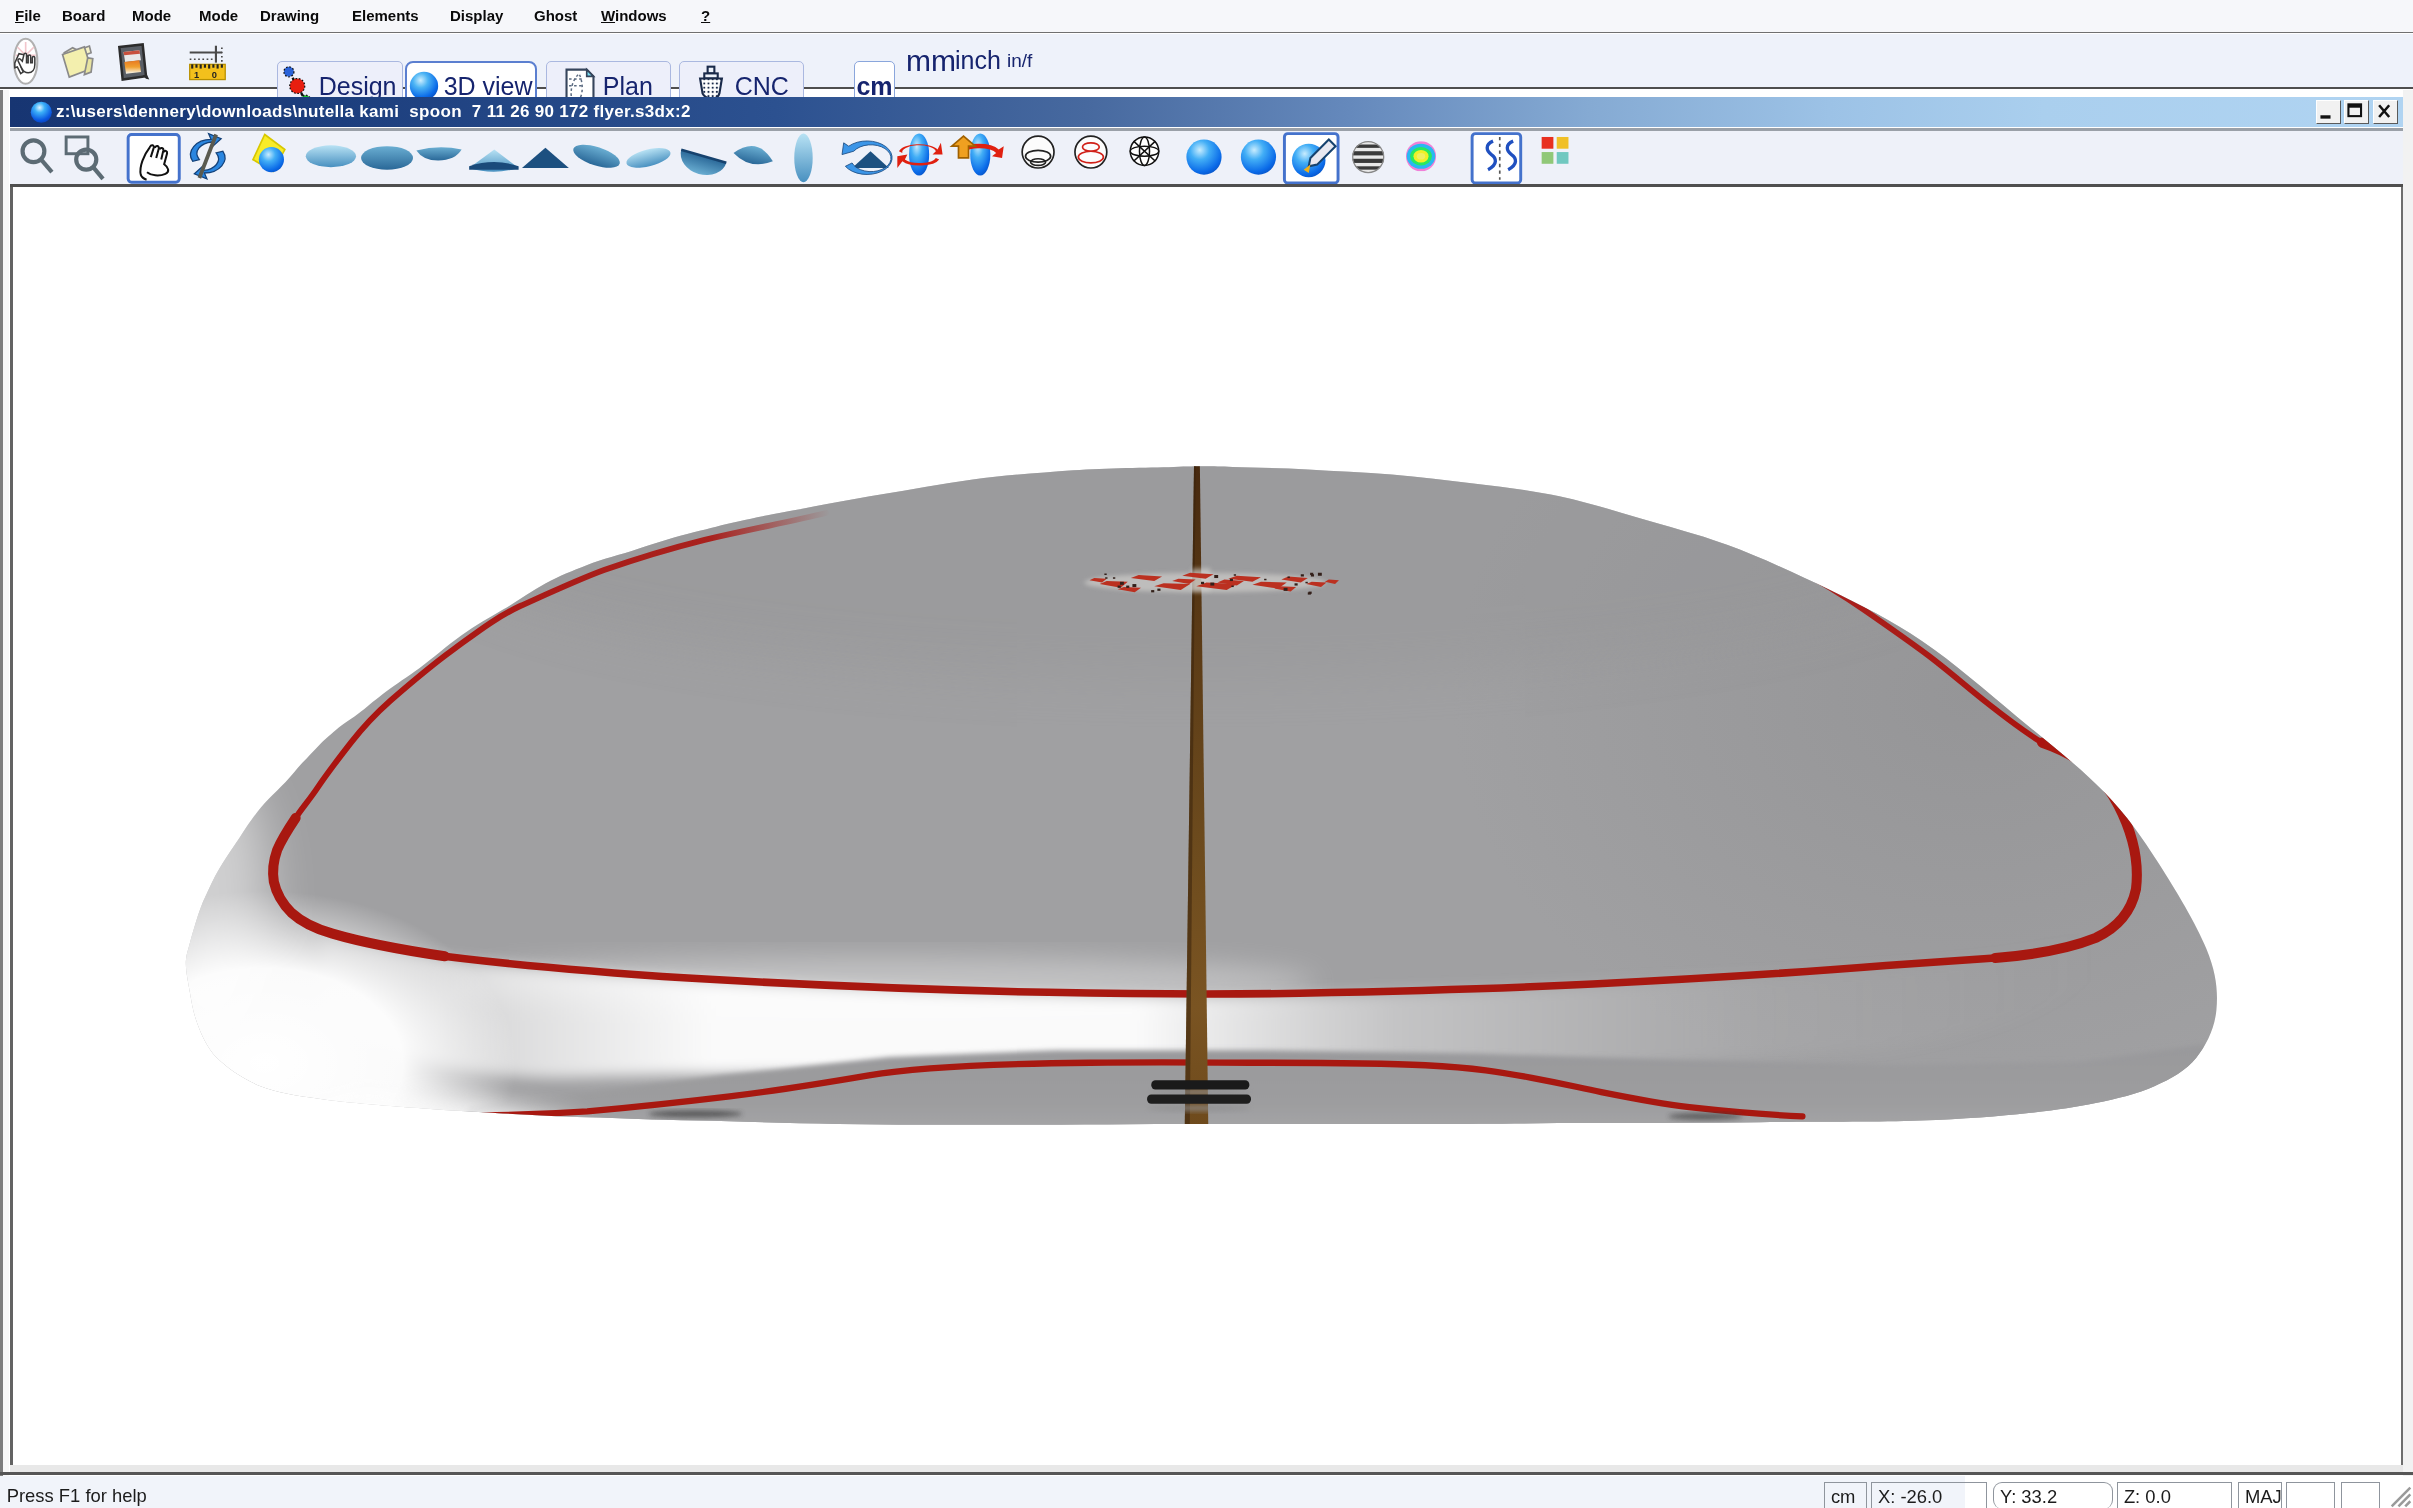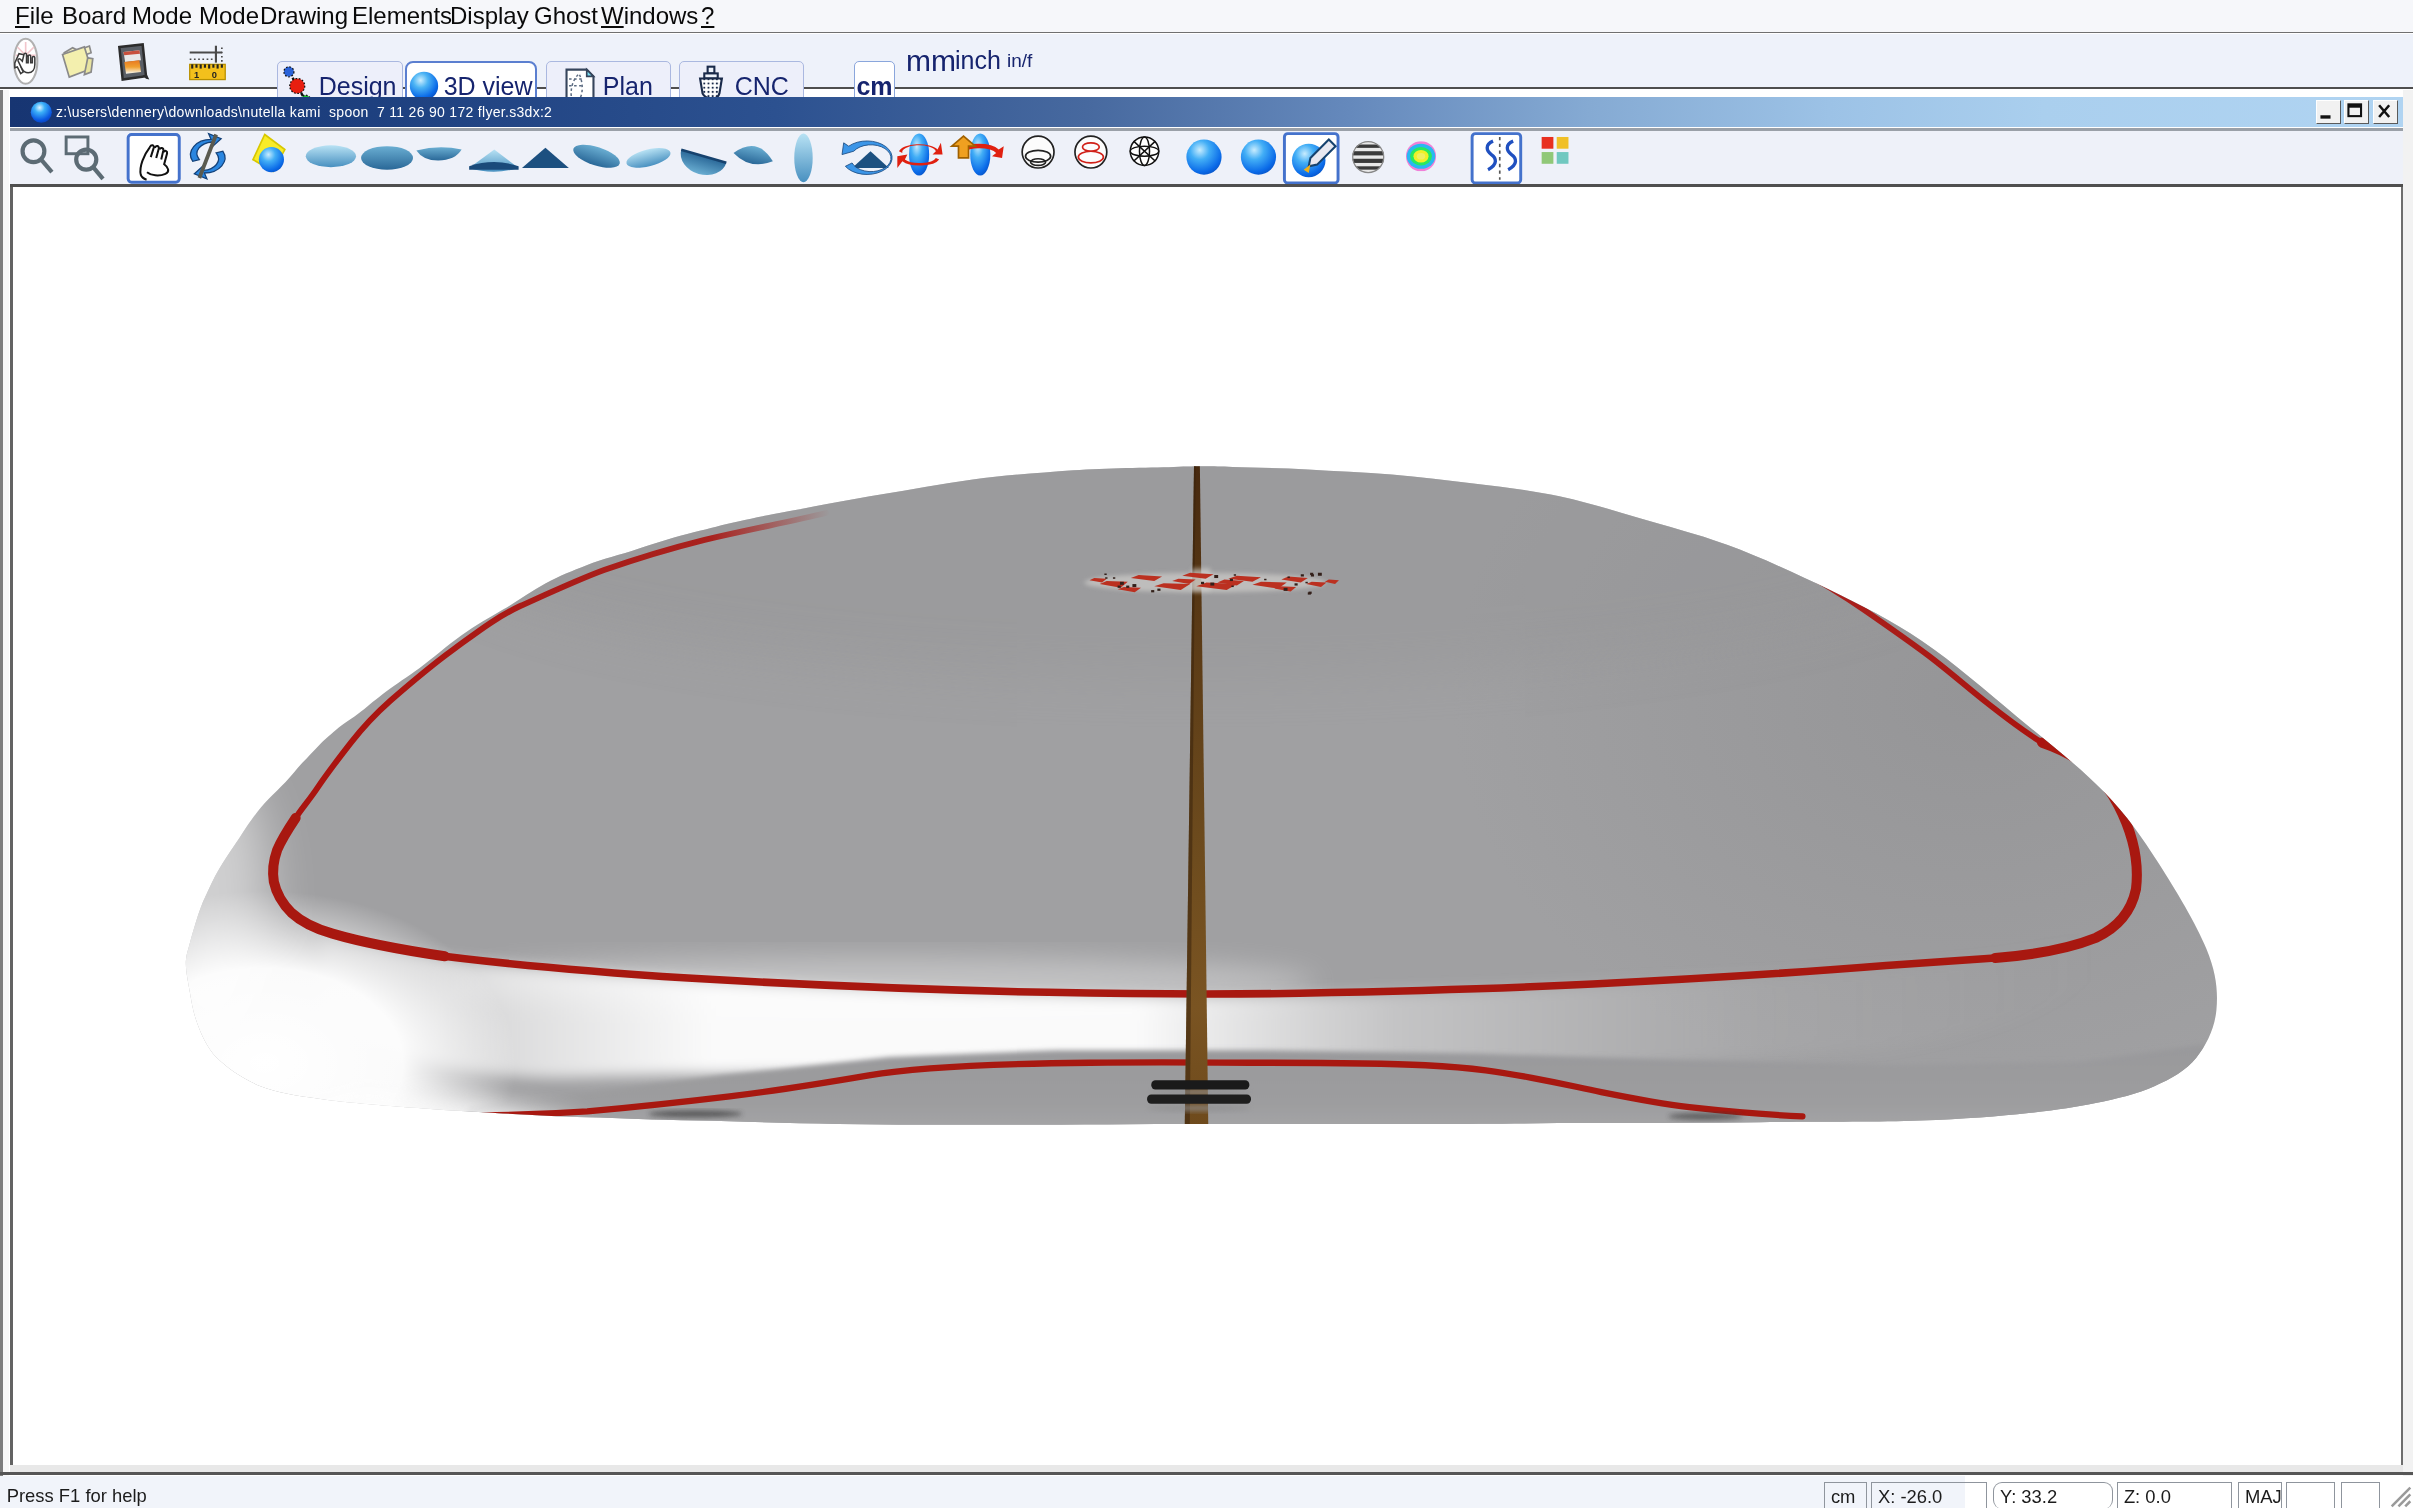--- a/index.html
+++ b/index.html
@@ -2,36 +2,36 @@
 <html style="font-size:13.4px"><head>
 <meta charset="utf-8">
 <style>
   * { margin:0; padding:0; box-sizing:border-box; }
   html,body { width:2413px; height:1508px; overflow:hidden; background:#ffffff;
     font-family:"Liberation Sans", sans-serif; }
   .abs { position:absolute; }
   
   #menubar { position:absolute; left:0; top:0; width:2413px; height:33px;
     background:#f6f7fa; border-bottom:1.7px solid #707070; }
-  #menubar span { position:absolute; top:0; line-height:31px; font-size:24px; color:#0a0a0a; }
+  #menubar span { position:absolute; top:0; line-height:31px; font-size:15px; color:#0a0a0a;font-weight:bold; }
   
   #toolbar1 { position:absolute; left:0; top:34px; width:2413px; height:55px;
     background:#eef2fa; border-bottom:2.5px solid #4e4e4e; }
   .tbtn { position:absolute; top:0.8px; height:51px; background:#edeffa;
     border:1.7px solid #aab8e0; border-radius:5px; display:flex; align-items:center;
     justify-content:center; font-size:25px; color:#16246e;margin-top:26px; }
   .tbtn.sel { background:#ffffff; border:2.5px solid #5b7fd0; }
   
   #leftrail  { position:absolute; left:0; top:90px; width:2.5px;  height:1386px; background:#7d7d7d; }
   #leftrail2 { position:absolute; left:2.5px; top:90px; width:6.7px; height:1386px; background:#f7f7f7; }
   #titlebar { position:absolute; left:10px; top:97px; width:2393px; height:30px;
     background:linear-gradient(90deg,#173572 0%,#1d3f7e 14%,#2c5190 32%,#47699f 45%,#6589bc 56%,#85aad3 66%,#9cc2e6 76%,#aacfee 85%,#b0d4f2 100%);
     color:#ffffff; }
-  #titlebar .ttext { position:absolute; left:46px; top:0; line-height:30px; font-size:14px;
-    font-weight:normal; letter-spacing:0.3px; white-space:pre; }
+  #titlebar .ttext { position:absolute; left:46px; top:0; line-height:30px; font-size:17px;
+    font-weight:bold; letter-spacing:0.3px; white-space:pre; }
   .wbtn { position:absolute; top:3.4px; width:25px; height:24px; background:#f1f1f1;
     border-top:1.7px solid #ffffff; border-left:1.7px solid #ffffff;
     border-right:1.7px solid #5a5a5a; border-bottom:1.7px solid #5a5a5a; }
   #sep1 { position:absolute; left:10px; top:128px; width:2393px; height:2.5px; background:#9aa0a8; }
   #toolbar2 { position:absolute; left:10px; top:131px; width:2393px; height:53px; background:#eef1f9; }
   #canvasTop { position:absolute; left:10px; top:184px; width:2393px; height:3.4px; background:#4f4f4f; }
   #canvasLeft { position:absolute; left:10px; top:187px; width:2.5px; height:1278px; background:#636363; }
   #canvasRight { position:absolute; left:2400px; top:187px; width:3.4px; height:1278px; background:#6e6e6e; }
   #rightrail { position:absolute; left:2403px; top:90px; width:10px; height:1386px; background:#f2f2f2; }
   #canvas { position:absolute; left:12.6px; top:187px; width:2388px; height:1278px; background:#ffffff; }

